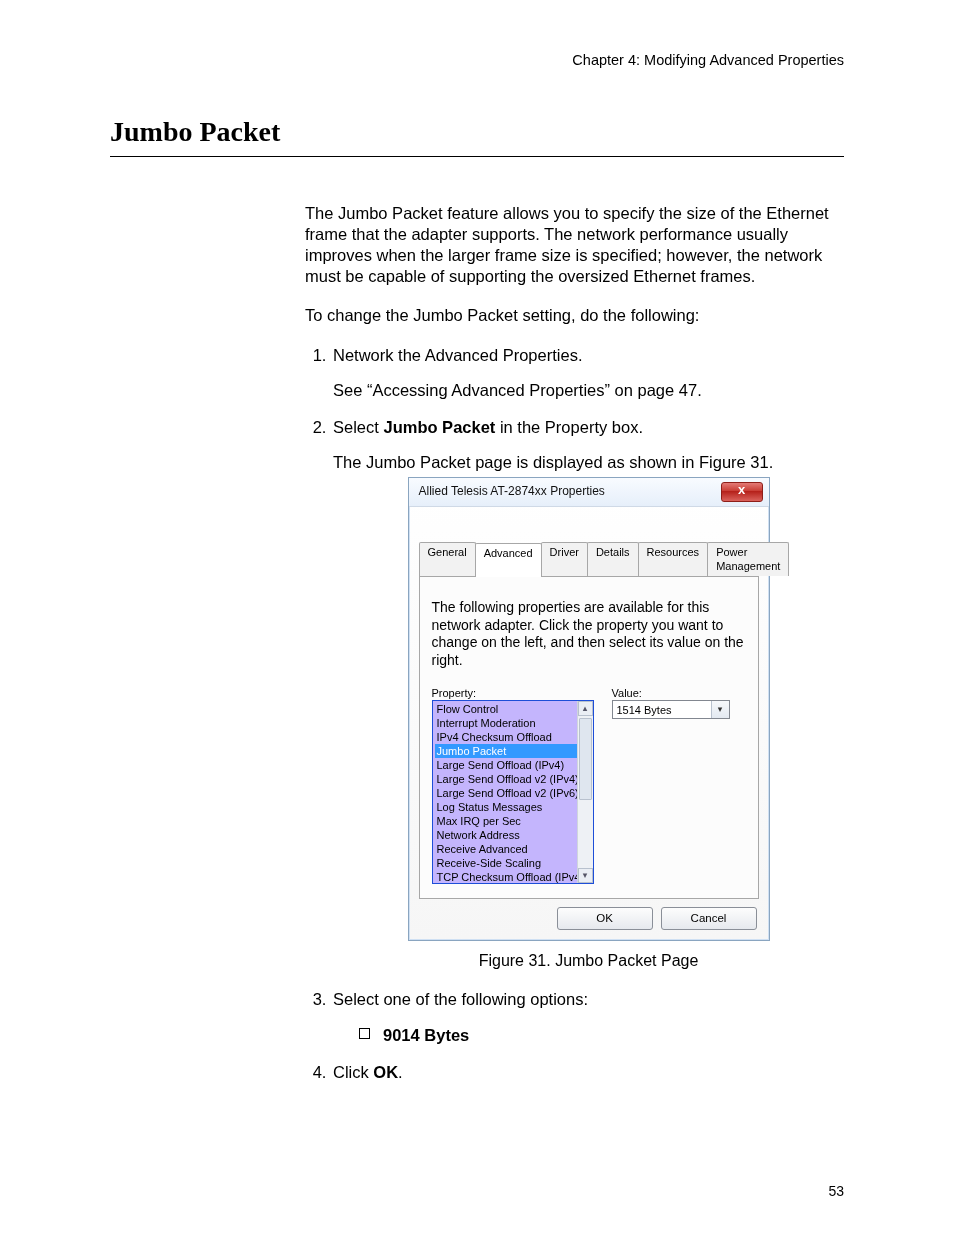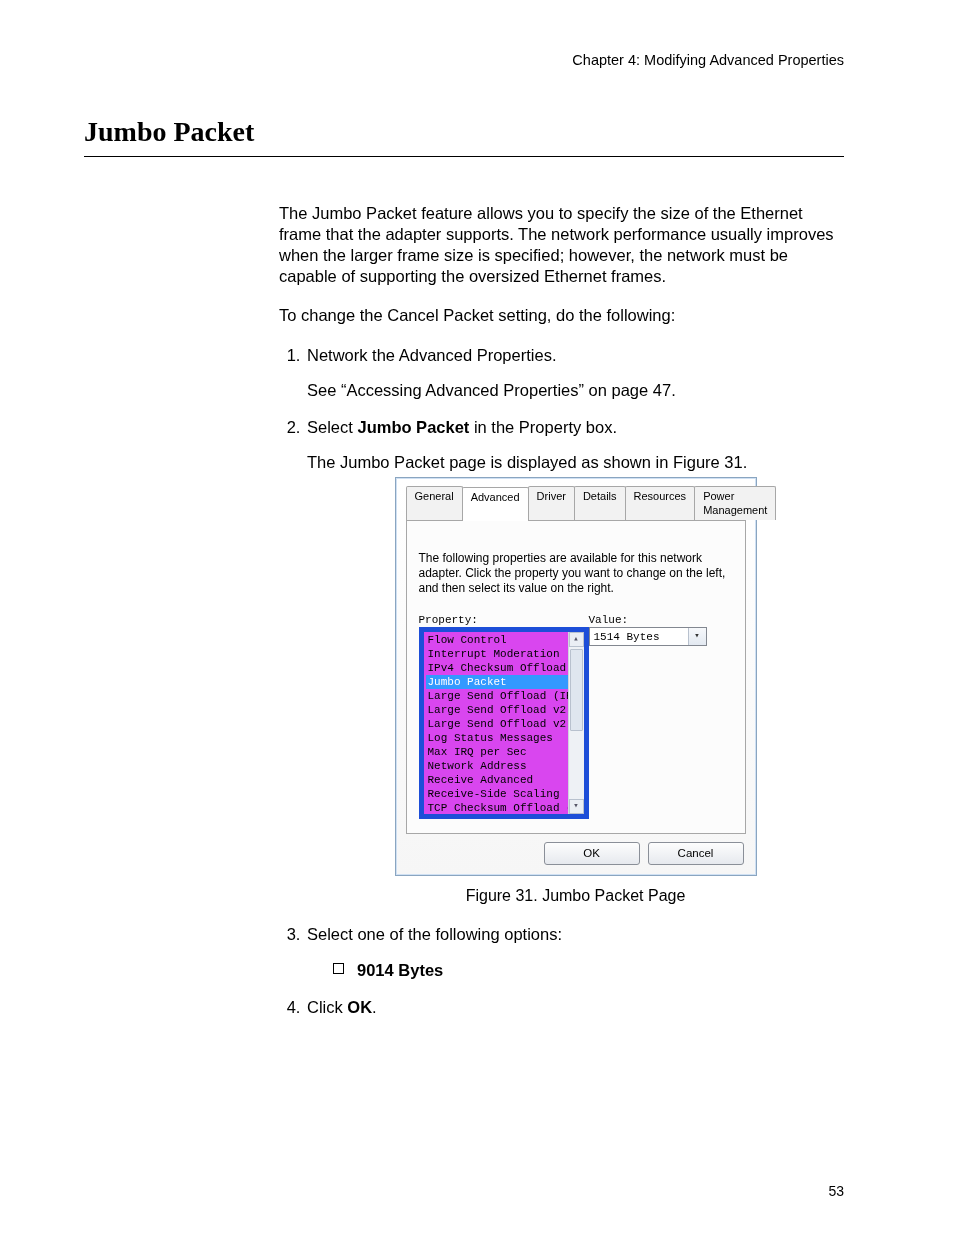--- a/index.html
+++ b/index.html
@@ -6,21 +6,21 @@
   html, body { margin: 0; padding: 0; }
   body {
     font-family: Arial, Helvetica, sans-serif;
     width: 954px;
     height: 1235px;
     position: relative;
     background: #fff;
     color: #000;
   }
   .page {
-    padding: 52px 110px 40px 84px;
+    padding: 52px 110px 40px 110px;
     box-sizing: border-box;
     height: 100%;
     position: relative;
   }
   .header-line {
     text-align: right;
     font-size: 14.5px;
     color: #000;
     margin-bottom: 48px;
   }
@@ -90,20 +90,21 @@
     text-align: center;
     line-height: 14px;
     font-weight: bold;
     font-size: 13px;
   }
   .tabbar {
     display: flex;
     padding: 8px 10px 0 10px;
     gap: 0;
     font-size: 11px;
+    margin-top: 27px;
   }
   .tab {
     border: 1px solid #a7a7a7;
     border-bottom: none;
     padding: 2px 8px 3px 8px;
     background: #f2f2f2;
     border-radius: 2px 2px 0 0;
     margin-right: -1px;
     position: relative;
   }
@@ -114,28 +115,28 @@
   }
   .tabcontent {
     border: 1px solid #a7a7a7;
     margin: 0 10px;
     padding: 10px 12px 14px 12px;
     background: #fcfcfc;
     min-height: 300px;
     position: relative;
     box-sizing: border-box;
   }
-  .desc { font-size: 12px; margin: 20px 0 10px 0; line-height: 1.25; }
+  .desc { font-size: 14px; margin: 12px 0 10px 0; line-height: 1.25; }
   .lbl { font-size: 11px; }
-  .cols { display: flex; margin-top: 17px; font-family: Liberation Mono, monospace; }
+  .cols { display: flex; gap: 18px; margin-top: 17px; }
   .listbox {
     width: 160px;
     height: 182px;
-    border: 5px solid #1d4ed8;
-    background: #d946ef;
+    border: 1px solid #1d4ed8;
+    background: #c4b5fd;
     overflow: hidden;
     position: relative;
     font-size: 11px;
   }
   .listinner { padding: 1px 2px; }
   .listbox .item { padding: 0 2px; white-space: nowrap; line-height: 14px; }
   .listbox .item.selected { background: #3399ff; color: #fff; }
   .sb {
     position: absolute;
     right: 0; top: 0; bottom: 0;
@@ -209,33 +210,40 @@
 <body>
 
 <div class="page">
   <div class="header-line">Chapter 4: Modifying Advanced Properties</div>
 
   <h1 class="section">Jumbo Packet</h1>
   <hr class="hr">
 
   <div class="body">
     <p>The Jumbo Packet feature allows you to specify the size of the Ethernet frame that the adapter supports. The network performance usually improves when the larger frame size is specified; however, the network must be capable of supporting the oversized Ethernet frames.</p>
-    <p>To change the Cancel Packet setting, do the following:</p>
+    <p>To change the Jumbo Packet setting, do the following:</p>
 
     <ol class="steps">
       <li>
         <span>Network the Advanced Properties.</span>
         <p>See “Accessing Advanced Properties” on page 47.</p>
       </li>
       <li>
         <span>Select </span><b>Jumbo Packet</b><span> in the Property box.</span>
         <p>The Jumbo Packet page is displayed as shown in Figure 31.</p>
 
         
         <div class="dialog">
+          <div class="titlebar">
+            <span>Allied Telesis AT-2874xx Properties</span>
+            <span class="spacer"></span>
+            <div class="closebtn">
+              <span>x</span>
+            </div>
+          </div>
           <div class="tabbar">
             <div class="tab">General</div>
             <div class="tab active">Advanced</div>
             <div class="tab">Driver</div>
             <div class="tab">Details</div>
             <div class="tab">Resources</div>
             <div class="tab">Power Management</div>
           </div>
           <div class="tabcontent">
             <div class="desc">The following properties are available for this network adapter. Click the property you want to change on the left, and then select its value on the right.</div>

